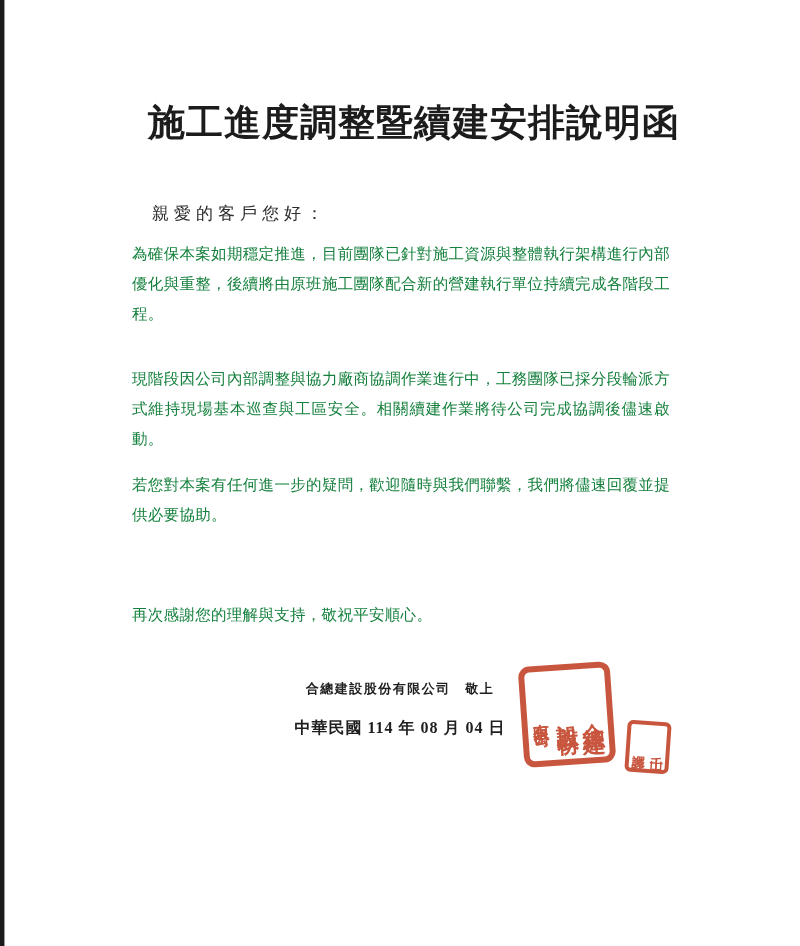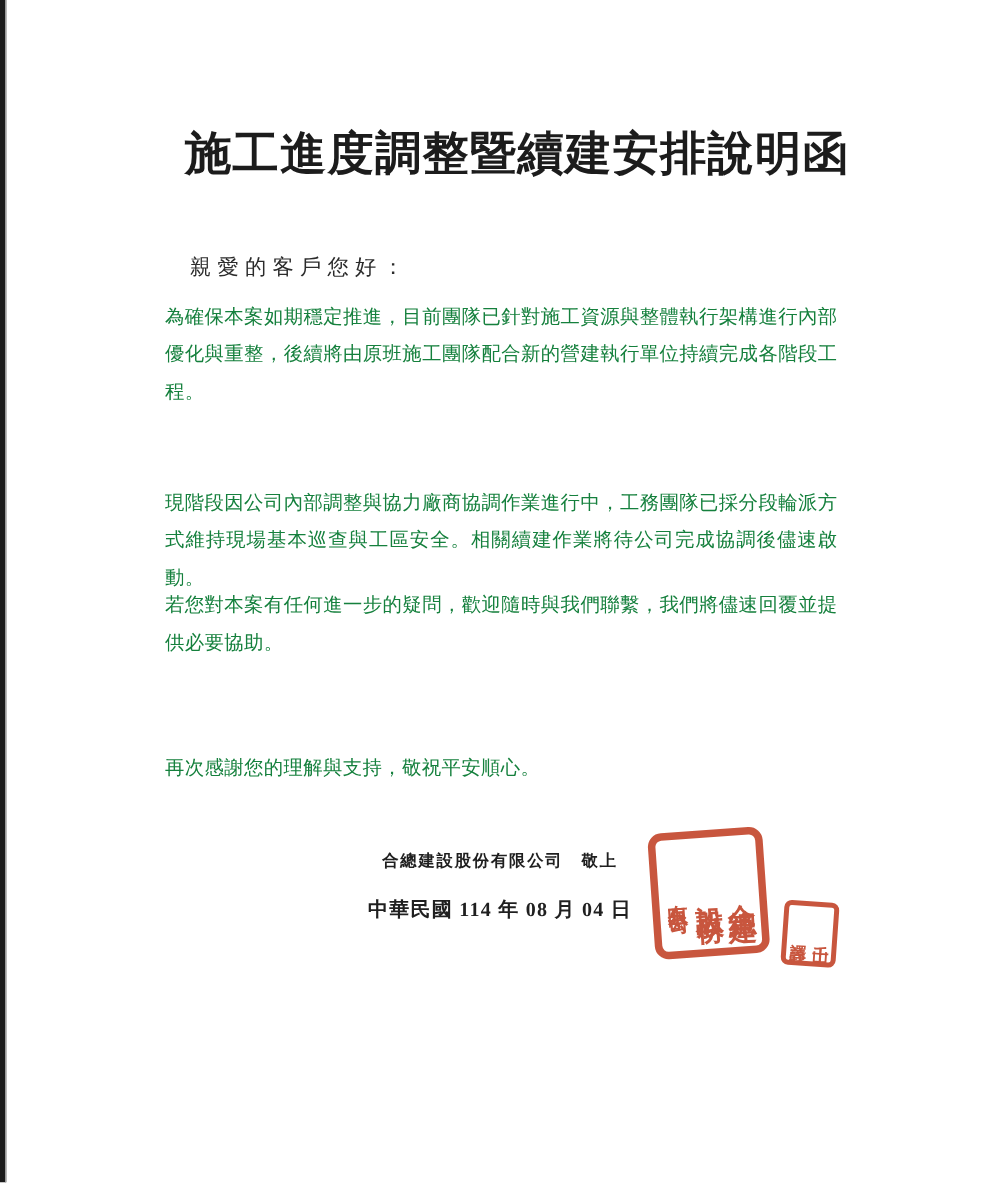--- a/index.html
+++ b/index.html
@@ -26,21 +26,21 @@
     position:absolute; top:202px; left:132px;
     font-size:17px; letter-spacing:5px; color:#2b2b2b;margin-left:20px;
   }
   .para {
     position:absolute; left:132px; width:538px;
     font-size:15.5px; line-height:30px; letter-spacing:0.3px;
     color:#15803d;
     text-align:justify; text-justify:inter-character;
   }
   .para-1 { top:239px; }
-  .para-2 { top:388px; }
+  .para-2 { top:364px; }
   .para-3 { top:470px; }
   .para-4 { top:600px; }
   .signature-line {
     position:absolute; top:680px; left:0; width:800px;
     text-align:center;
     font-size:13px; font-weight:700; letter-spacing:1.5px;
     color:#1f1f1f;
   }
   .date-line {
     position:absolute; top:718px; left:0; width:800px;

